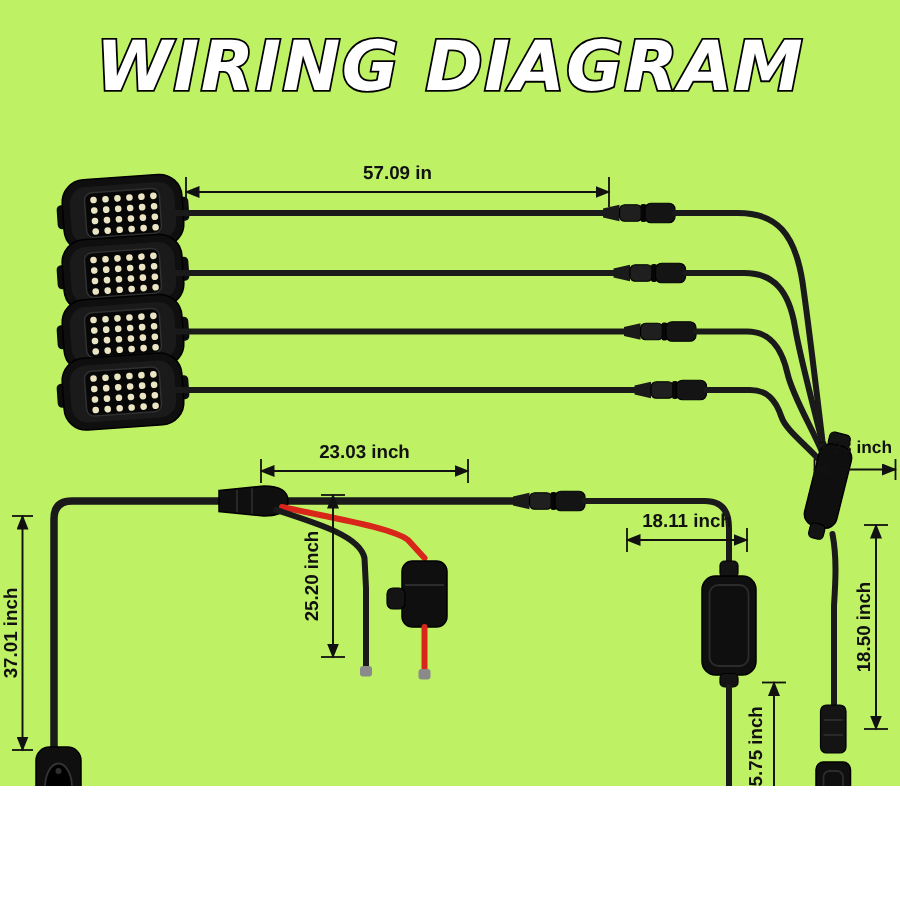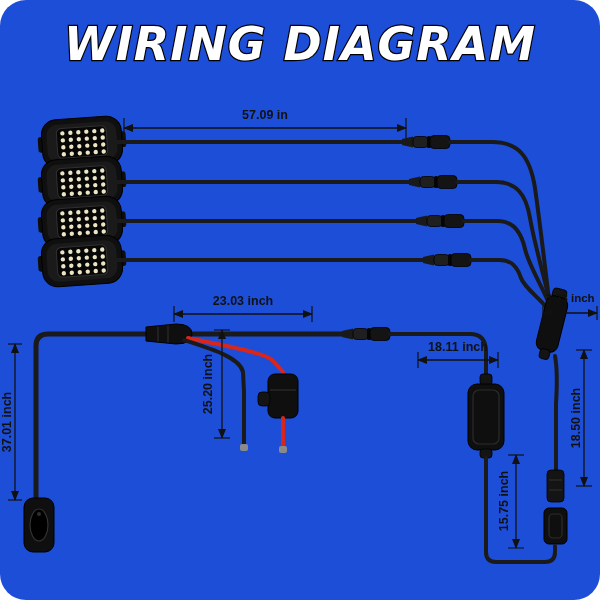--- a/index.html
+++ b/index.html
@@ -1,17 +1,17 @@
 <!DOCTYPE html>
 <html><head>
 <meta charset="utf-8">
 <style>
   html,body{margin:0;padding:0;background:#ffffff;}
-  .canvas{position:relative;width:600px;height:600px;background:#1d4ed8;overflow:hidden;
-          font-family:"Liberation Sans",sans-serif;border-radius:26px;}
+  .canvas{position:relative;width:600px;height:524px;background:#bef264;overflow:hidden;
+          font-family:"Liberation Sans",sans-serif;}
   svg{display:block;}
   .title-text{
     font-family:"DejaVu Sans","Liberation Sans",sans-serif;
     font-weight:bold;font-style:italic;font-size:46px;letter-spacing:1px;
     fill:#ffffff;stroke:#000000;stroke-width:2.4px;paint-order:stroke;
   }
   .dim-label{font-family:"Liberation Sans",sans-serif;font-weight:bold;font-size:12.5px;fill:#111111;}
   .dim-label-sm{font-family:"Liberation Sans",sans-serif;font-weight:bold;font-size:11.5px;fill:#111111;}
   .dim{stroke:#111111;stroke-width:1.3;fill:none;}
   .tick{stroke:#111111;stroke-width:1.2;}

